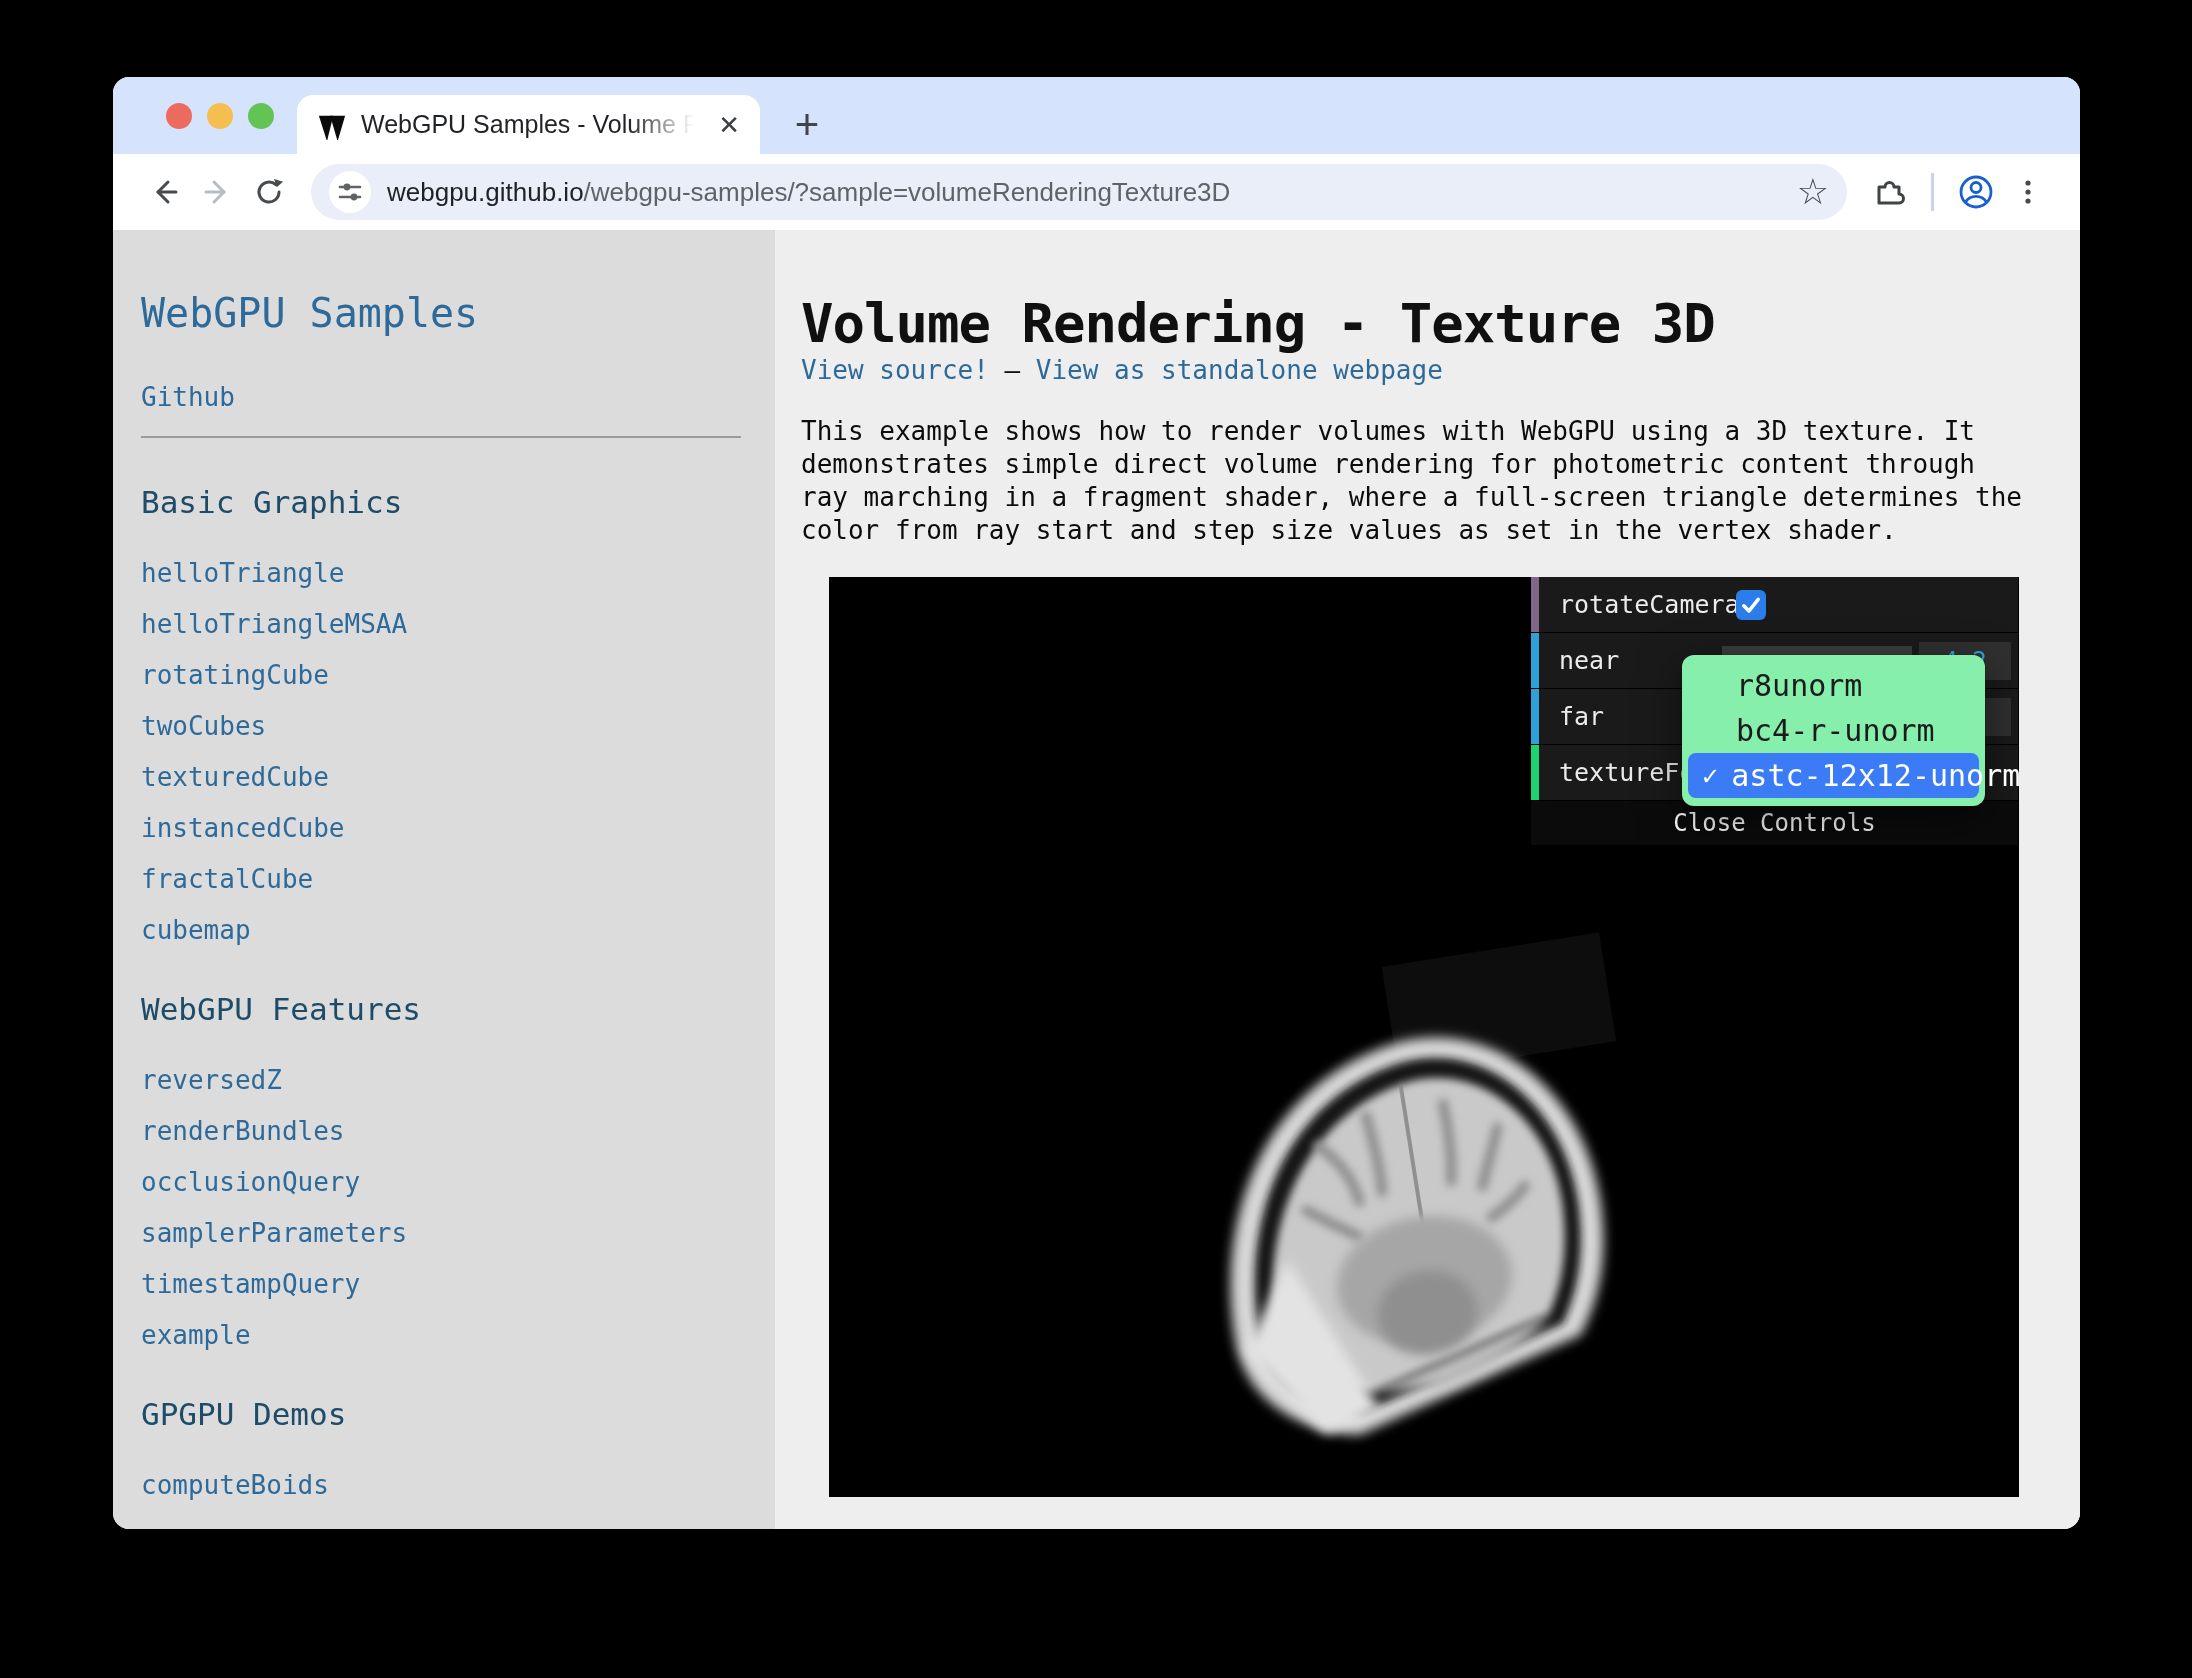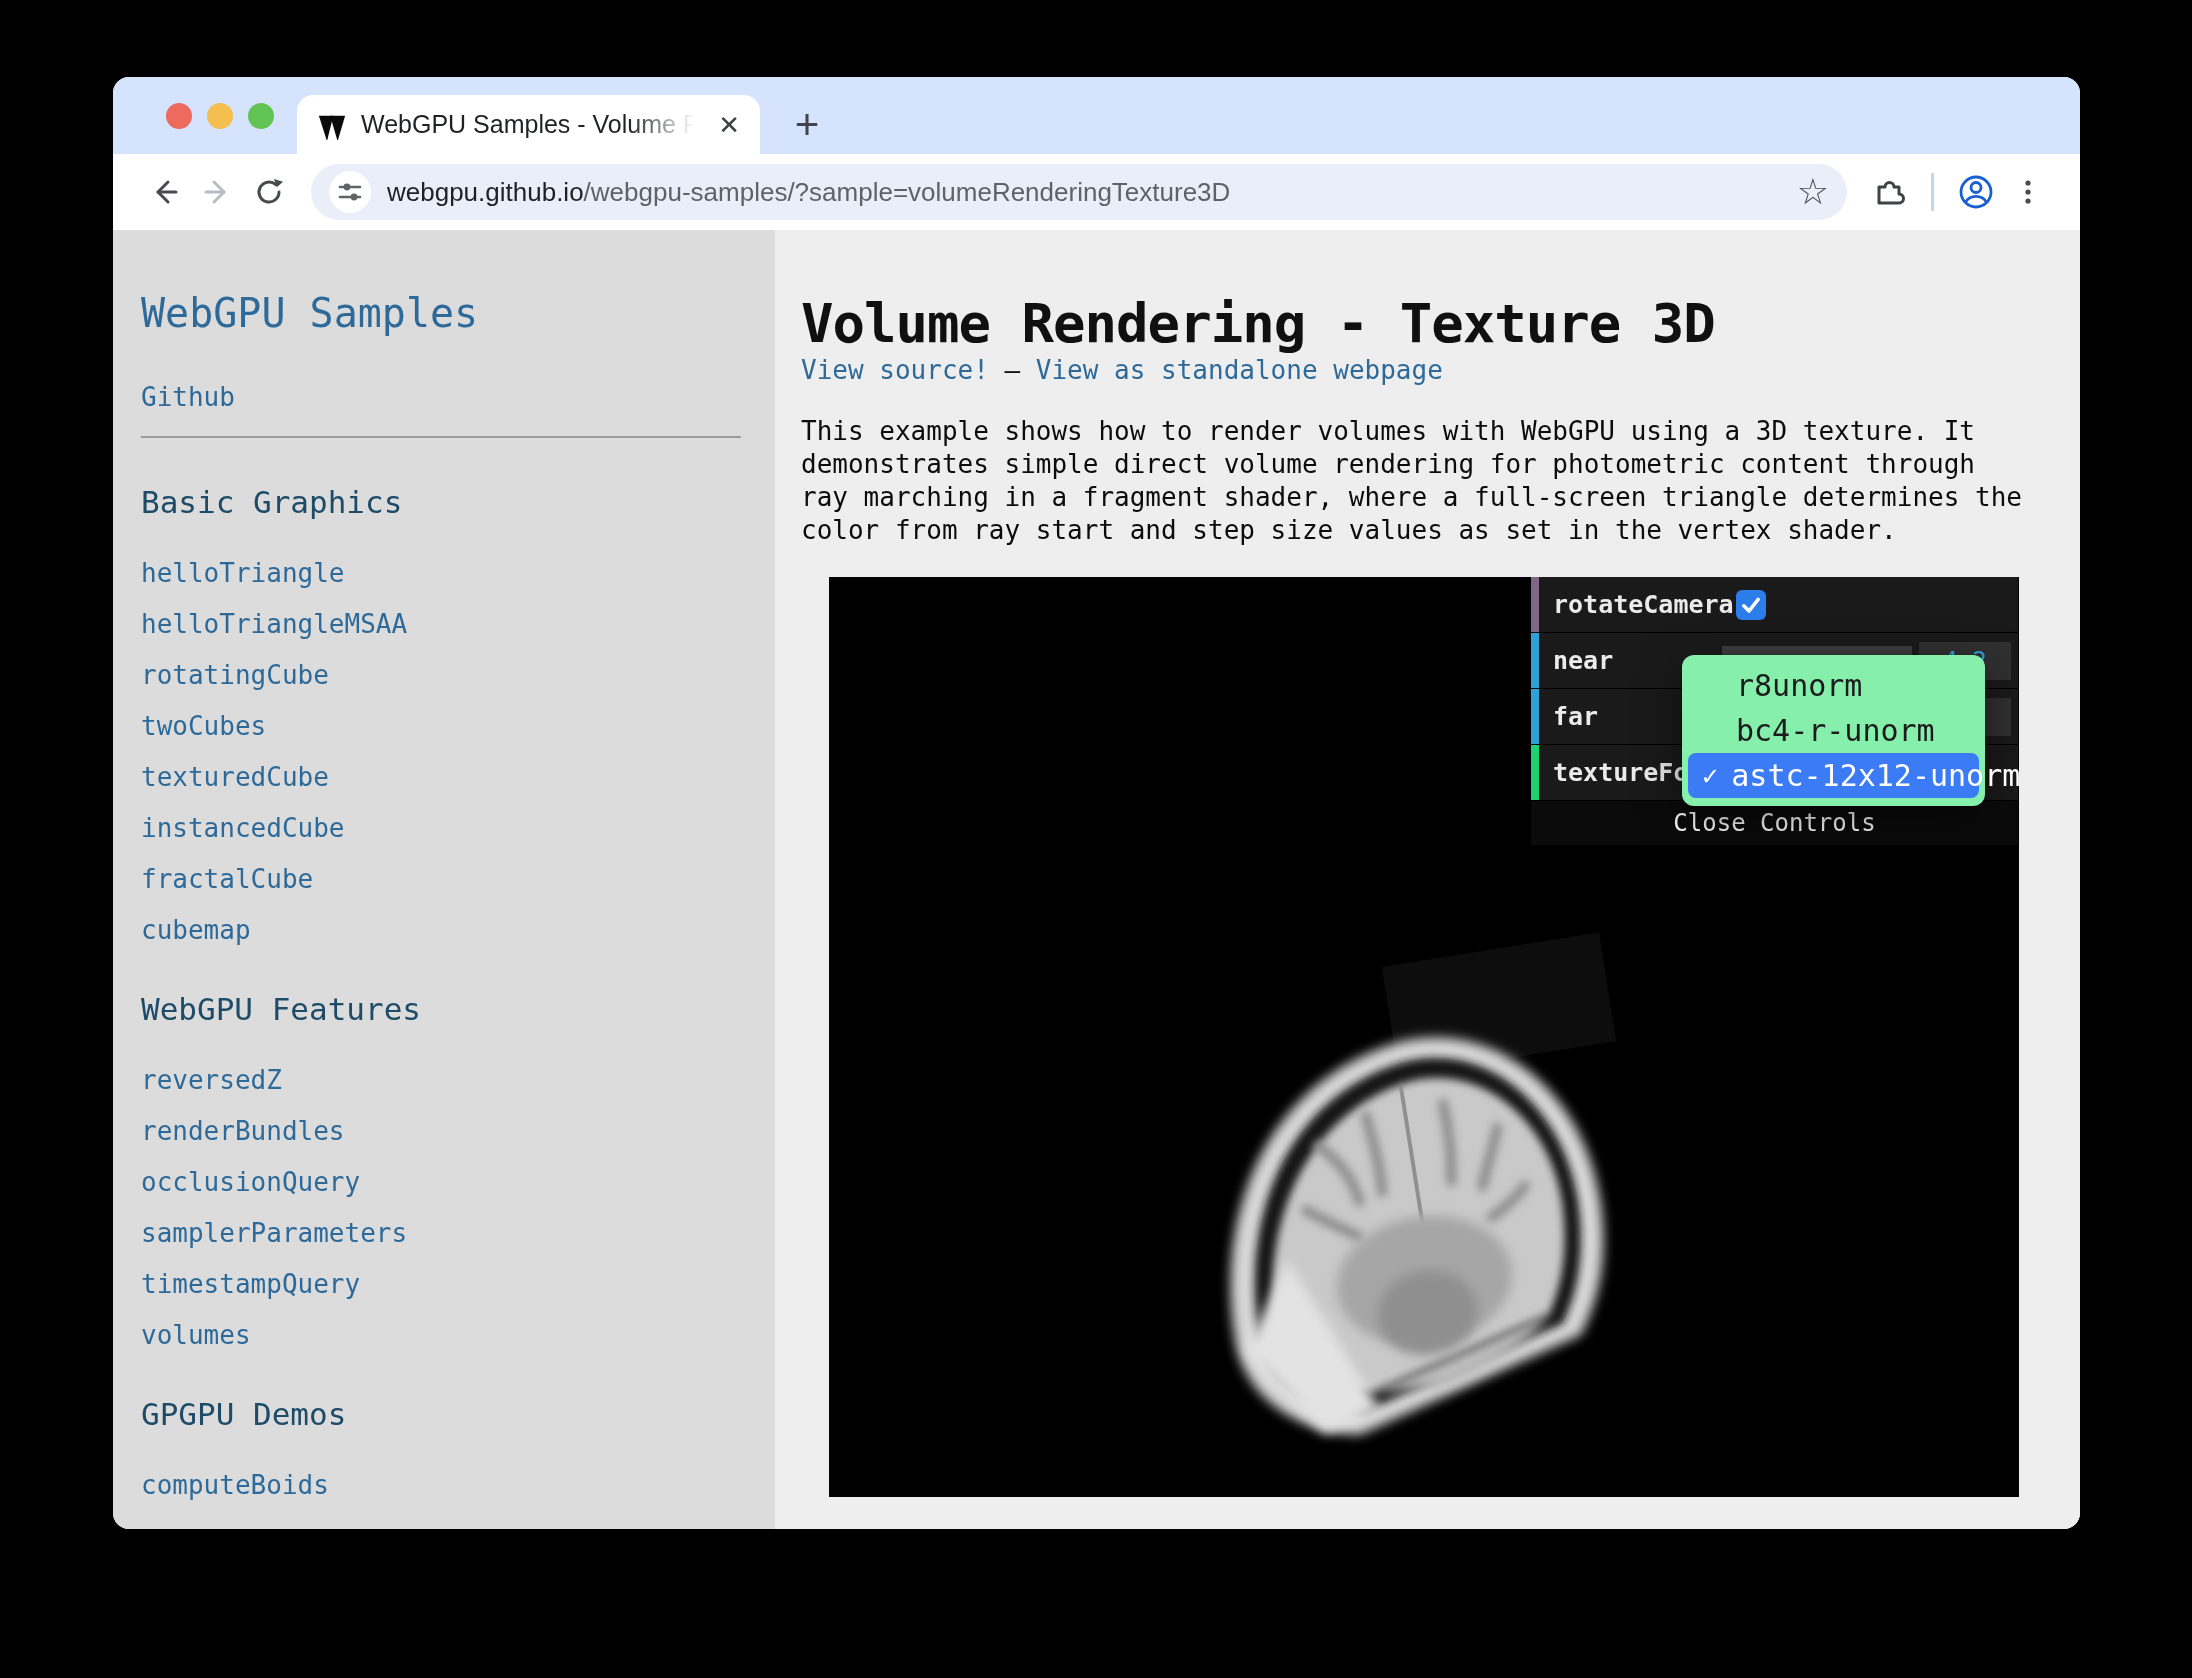--- a/index.html
+++ b/index.html
@@ -56,21 +56,21 @@
   .canvas { position:relative; margin:30px 0 0 28px; width:1190px; height:920px; background:#000; overflow:hidden; }
   .ghost-box { position:absolute; left:560px; top:372px; width:220px; height:110px; background:#0d0d0d;
                transform:rotate(-9deg); }
   .brain { position:absolute; left:303px; top:406px; width:548px; height:490px; }
 
   
   .gui { position:absolute; top:0; right:1px; width:487px; font-size:25px; color:#ebebeb; }
   .gui-row { position:relative; height:56px; background:#1a1a1a; border-bottom:1px solid #000;
              display:flex; align-items:center; }
   .stripe { width:8px; height:100%; flex:none; }
-  .gui-label { margin-left:14px;font-weight:bold; }
+  .gui-label { margin-left:20px; }
   .chk { position:absolute; left:205px; top:13px; width:30px; height:30px; border-radius:6px; background:#2b7de9;
          display:flex; align-items:center; justify-content:center; }
   .slider { position:absolute; left:191px; top:13px; width:190px; height:30px; background:#3c3c3c; }
   .slider .fill { height:100%; background:#2FA1D6; }
   .numbox { position:absolute; left:388px; top:9px; width:92px; height:38px; background:#303030;
             color:#2FA1D6; font-size:24px; display:flex; align-items:center; justify-content:center; }
   .closebar { height:44px; background:#0b0b0b; color:#fff; font-size:24px; display:flex;
               align-items:center; justify-content:center; }
 
   
@@ -176,21 +176,21 @@
       <a class="side-link">instancedCube</a>
       <a class="side-link">fractalCube</a>
       <a class="side-link">cubemap</a>
 
       <div class="side-heading">WebGPU Features</div>
       <a class="side-link first">reversedZ</a>
       <a class="side-link">renderBundles</a>
       <a class="side-link">occlusionQuery</a>
       <a class="side-link">samplerParameters</a>
       <a class="side-link">timestampQuery</a>
-      <a class="side-link">volumes</a>
+      <a class="side-link">example</a>
 
       <div class="side-heading">GPGPU Demos</div>
       <a class="side-link first">computeBoids</a>
     </div>
 
     <div class="main mono">
       <h1 class="page-title mono">Volume Rendering - Texture 3D</h1>
       <div class="links-row">
         <a href="#">View source!</a>
         <span>–</span>

